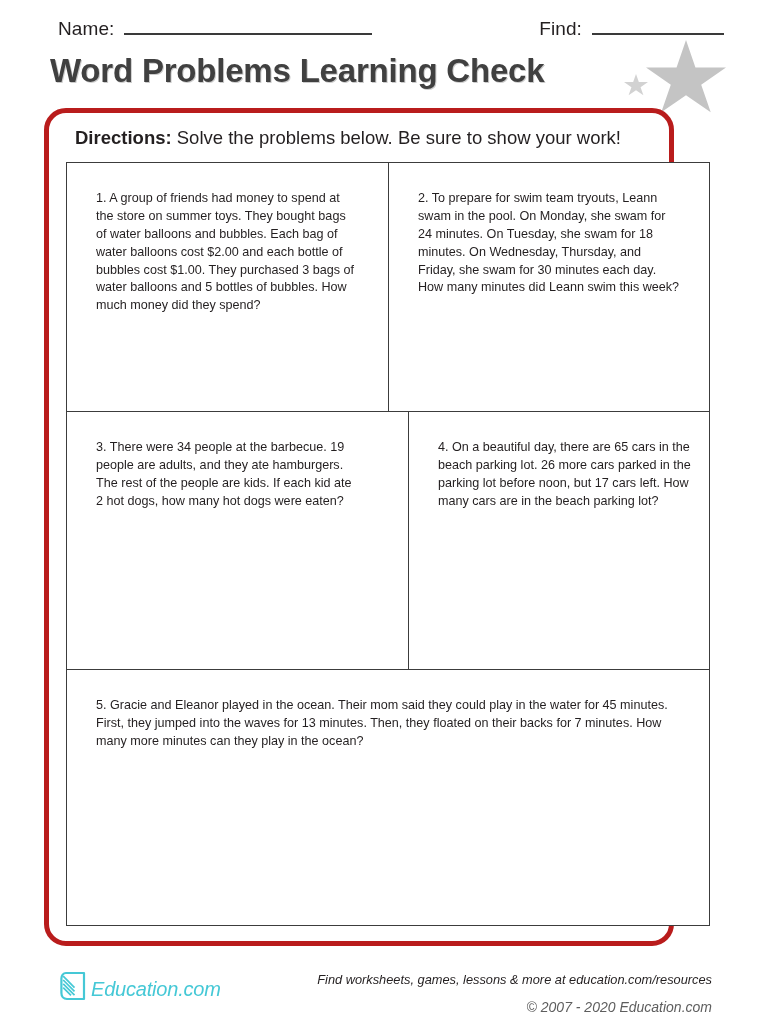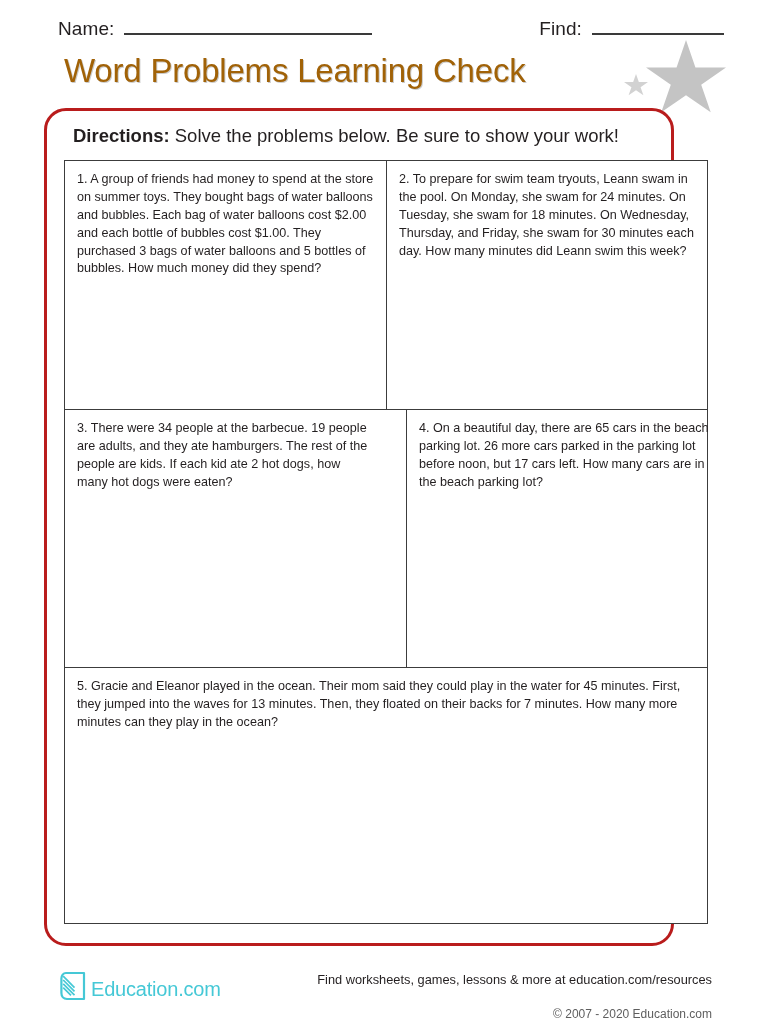--- a/index.html
+++ b/index.html
@@ -48,26 +48,26 @@
     display: block;
     border-bottom: 2px solid #3a3a3a;
     height: 0;
   }
   .nd-rule.long { width: 248px; }
   .nd-rule.short { width: 132px; }
 
   
   .title {
     position: absolute;
-    left: 64px;
+    left: 50px;
     top: 52px;
     font-size: 33px;
-    font-weight: normal;
+    font-weight: bold;
     letter-spacing: -0.2px;
-    color: #a16207;
+    color: #404040;
     white-space: nowrap;
     text-shadow: 1px 1px 0 rgba(140,140,140,.45);
   }
 
   
   .stars {
     position: absolute;
     left: 618px;
     top: 36px;
     width: 122px;
@@ -95,21 +95,21 @@
   }
 
   
   .panel {
     position: absolute;
     left: 44px;
     top: 108px;
     width: 630px;
     height: 838px;
     box-sizing: border-box;
-    border: 3px solid #b91c1c;
+    border: 5px solid #b91c1c;
     border-radius: 22px;
     background: #ffffff;
   }
 
   .directions {
     position: absolute;
     left: 26px;
     top: 14px;
     font-size: 18.5px;
     color: #231f20;
@@ -156,31 +156,32 @@
     border-left: 1px solid #3c3c3c;
   }
   .cell.full {
     width: 100%;
     flex: 0 0 100%;
   }
   .qtext {
     font-size: 12.6px;
     line-height: 1.42;
     color: #231f20;
-    margin: 0;
+    margin: 17px;
     text-align: left;
   }
 
   
   .footer {
     position: absolute;
     left: 0;
     top: 962px;
     width: 768px;
     height: 62px;
+    font-style: italic;
   }
   .logo {
     position: absolute;
     left: 58px;
     top: 8px;
     display: flex;
     align-items: center;
     gap: 3px;
   }
   .logo-icon {
@@ -200,24 +201,24 @@
     right: 56px;
     top: 10px;
     text-align: right;
   }
   .footer-promo {
     font-size: 12.8px;
     color: #231f20;
     white-space: nowrap;
   }
   .footer-copy {
-    font-size: 12px;
+    font-size: 14px;
     color: #5e5e5e;
     white-space: nowrap;
-    margin-top: 20px;
+    margin-top: 12px;
   }
 </style>
 </head>
 <body>
 
 <div class="page">
 
   <div class="namedate">
     <div class="nd-group name">
       <span class="nd-label">Name:</span>

